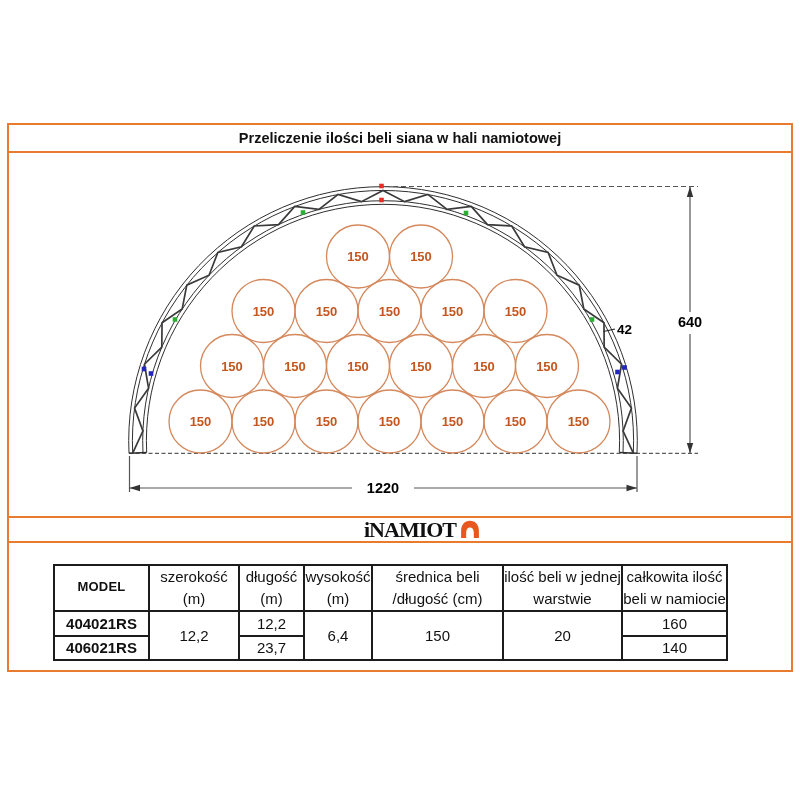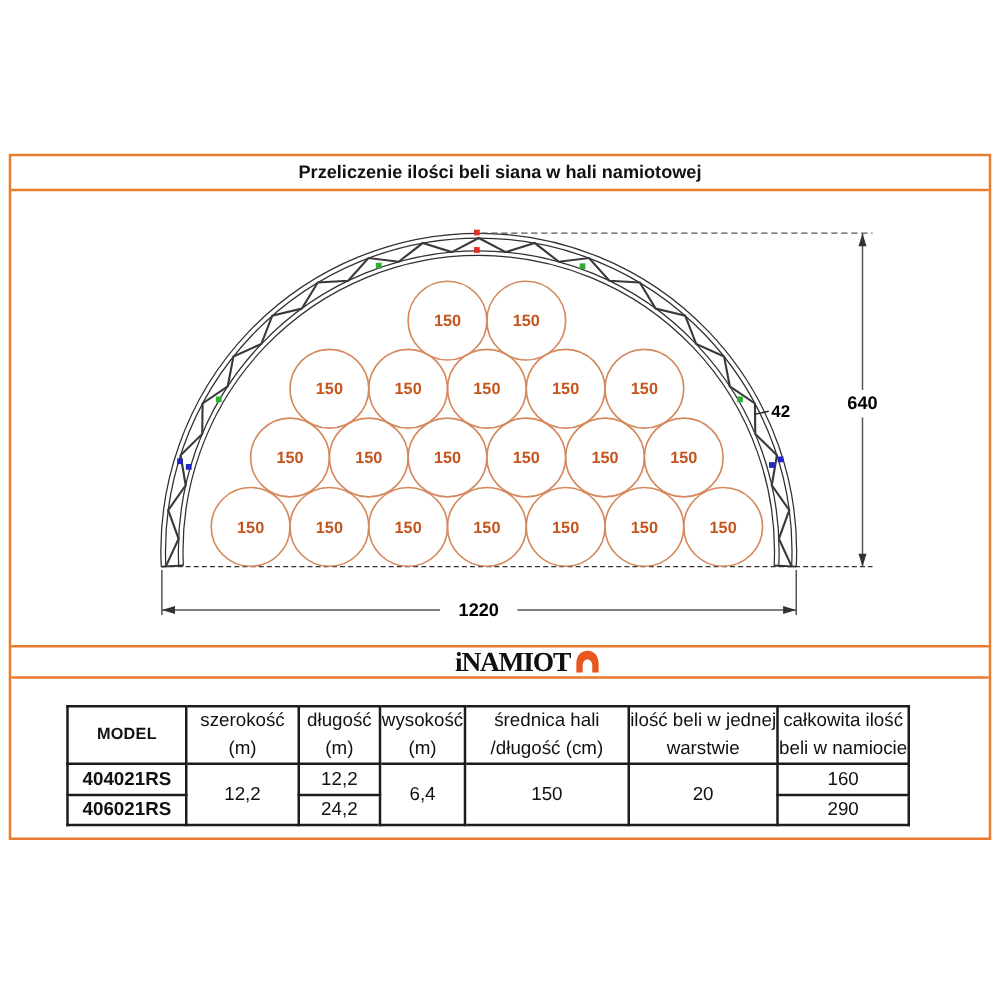--- a/index.html
+++ b/index.html
@@ -61,40 +61,40 @@
         </colgroup>
         <tbody>
             <tr class="hdr">
           <td class="model-h">MODEL</td>
           <td>szerokość
 (m)</td>
           <td>długość
 (m)</td>
           <td>wysokość
 (m)</td>
-          <td>średnica hali
+          <td>średnica beli
 /długość (cm)</td>
           <td>ilość beli w jednej
 warstwie</td>
           <td>całkowita ilość
 beli w namiocie</td>
         </tr>
         <tr class="r1">
           <td class="model">404021RS</td>
           <td rowspan="2">12,2</td>
           <td>12,2</td>
           <td rowspan="2">6,4</td>
           <td rowspan="2">150</td>
           <td rowspan="2">20</td>
           <td>160</td>
         </tr>
         <tr class="r2">
           <td class="model">406021RS</td>
-          <td>24,2</td>
-          <td>290</td>
+          <td>23,7</td>
+          <td>140</td>
         </tr>
       </tbody>
         </table>
     </div>
   </div>
 
   <svg class="overlay" width="800" height="800" viewBox="0 0 800 800" id="arch-svg">
       <path d="M129.00 453.30 A 254.3 254.3 0 1 1 637.00 453.30" fill="none" stroke="#2f2f2f" stroke-width="1"></path>
       <path d="M132.69 453.12 A 250.6 250.6 0 1 1 633.31 453.12" fill="none" stroke="#2f2f2f" stroke-width="1"></path>
       <path d="M142.98 452.62 A 240.3 240.3 0 1 1 623.02 452.62" fill="none" stroke="#2f2f2f" stroke-width="1"></path>

